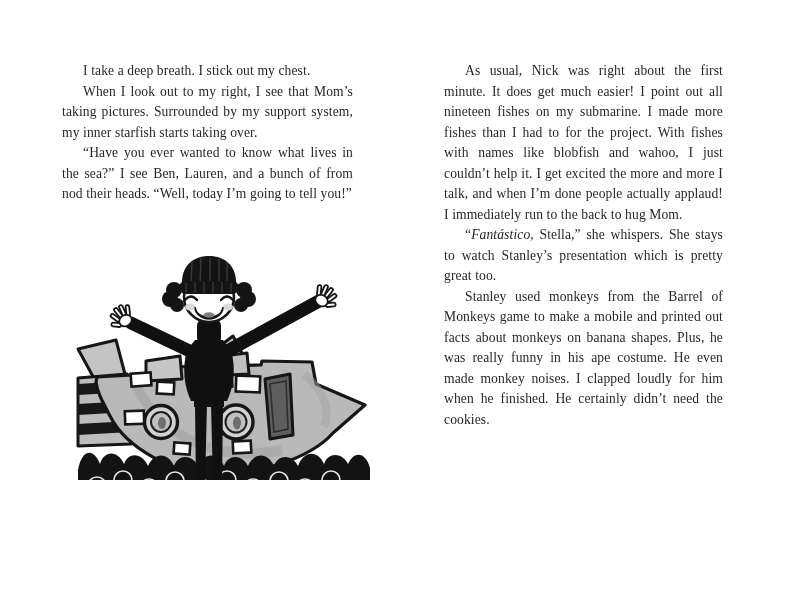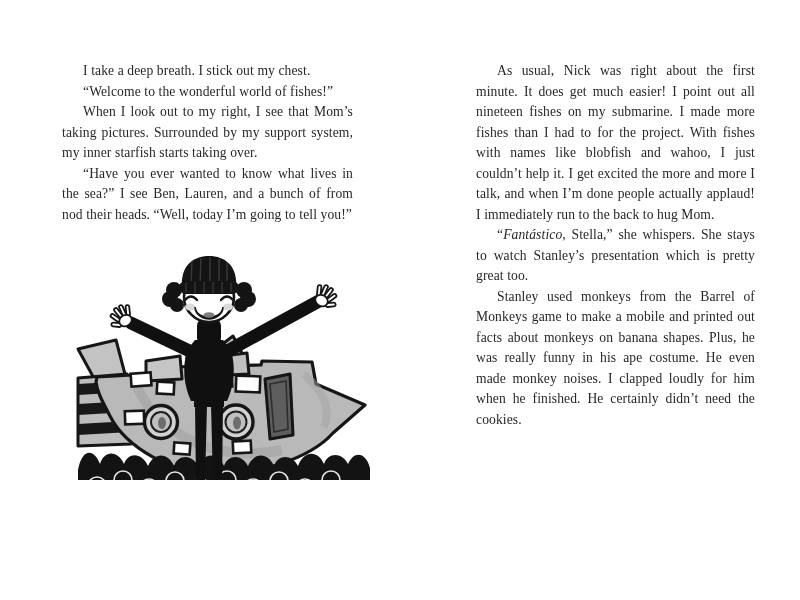--- a/index.html
+++ b/index.html
@@ -6,40 +6,39 @@
   .spread{
     position:relative;width:800px;height:480px;background:#ffffff;overflow:hidden;
     font-family:"Liberation Serif", serif;color:#272727;
   }
   .text-block{
     position:absolute;top:61px;text-align:justify;
     font-size:13.6px;line-height:20.5px;letter-spacing:.1px;
   }
   .text-block p{margin:0;text-indent:21px;}
   .left-text{left:62px;width:291px;}
-  .right-text{left:476px;width:279px;}
+  .right-text{left:444px;width:279px;}
   em{font-style:italic;}
   .illustration{position:absolute;left:73px;top:252px;width:302px;height:250px;margin:0;}
   .page-number{
     position:absolute;top:542px;width:400px;text-align:right;
     font-family:"Liberation Sans", sans-serif;font-weight:normal;font-size:13.5px;color:#1d1d1d;margin-left:16px;
   }
   .page-number span{display:inline-block;transform:scaleX(.85);letter-spacing:.5px;}
   .pn-left{left:0;}
   .pn-right{left:400px;}
 </style>
 </head>
 <body>
 
 <div class="spread">
 
   <section>
     <div class="text-block left-text">
       <p>I take a deep breath. I stick out my chest.</p>
-      <p>“Welcome to the wonderful world of fishes!”</p>
       <p>When I look out to my right, I see that Mom’s taking pictures. Surrounded by my support system, my inner starfish starts taking over.</p>
       <p>“Have you ever wanted to know what lives in the sea?” I see Ben, Lauren, and a bunch of from nod their heads. “Well, today I’m going to tell you!”</p>
     </div>
 
     <figure class="illustration" aria-label="Black-and-white sketch of a smiling child in a black beanie and turtleneck, arms spread wide, standing inside a cardboard submarine with portholes, floating on scribbled dark waves">
       <svg viewBox="0 0 300 250" width="302" height="250" xmlns="http://www.w3.org/2000/svg">
 
         <g>
           <polygon points="4,97 42,88 52,126 22,130" fill="#c3c3c3" stroke="#161616" stroke-width="3" stroke-linejoin="round"></polygon>
           <polygon points="4,126 53,122 57,192 4,194" fill="#bdbdbd" stroke="#161616" stroke-width="3" stroke-linejoin="round"></polygon>

